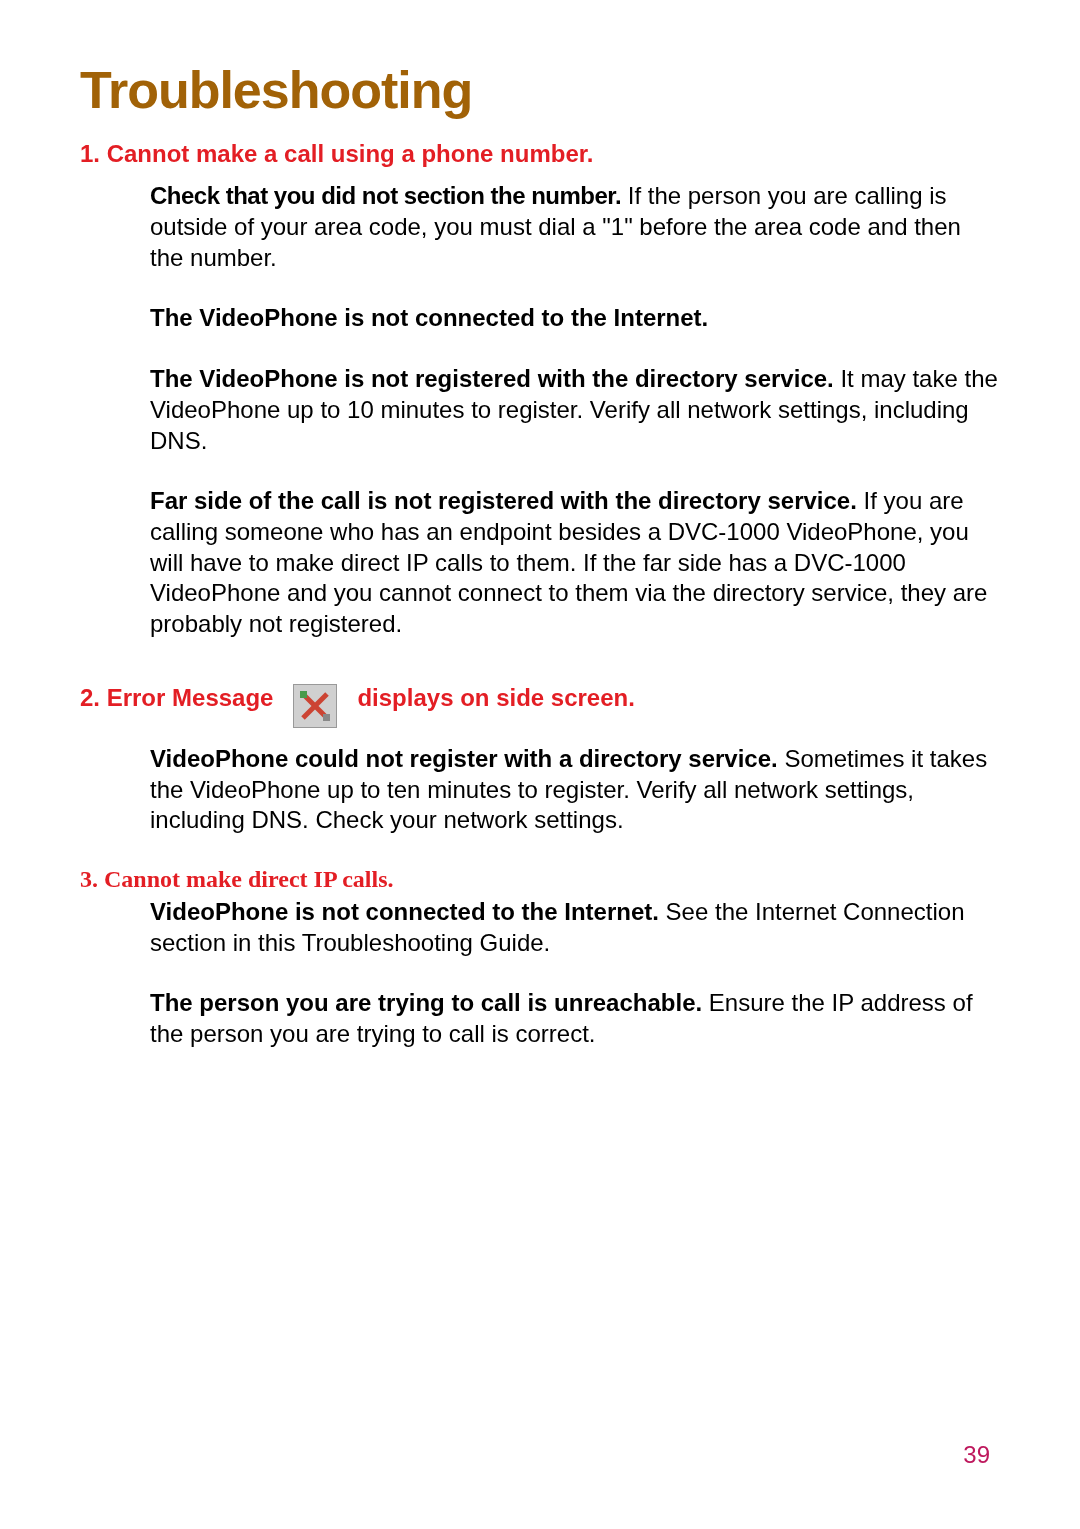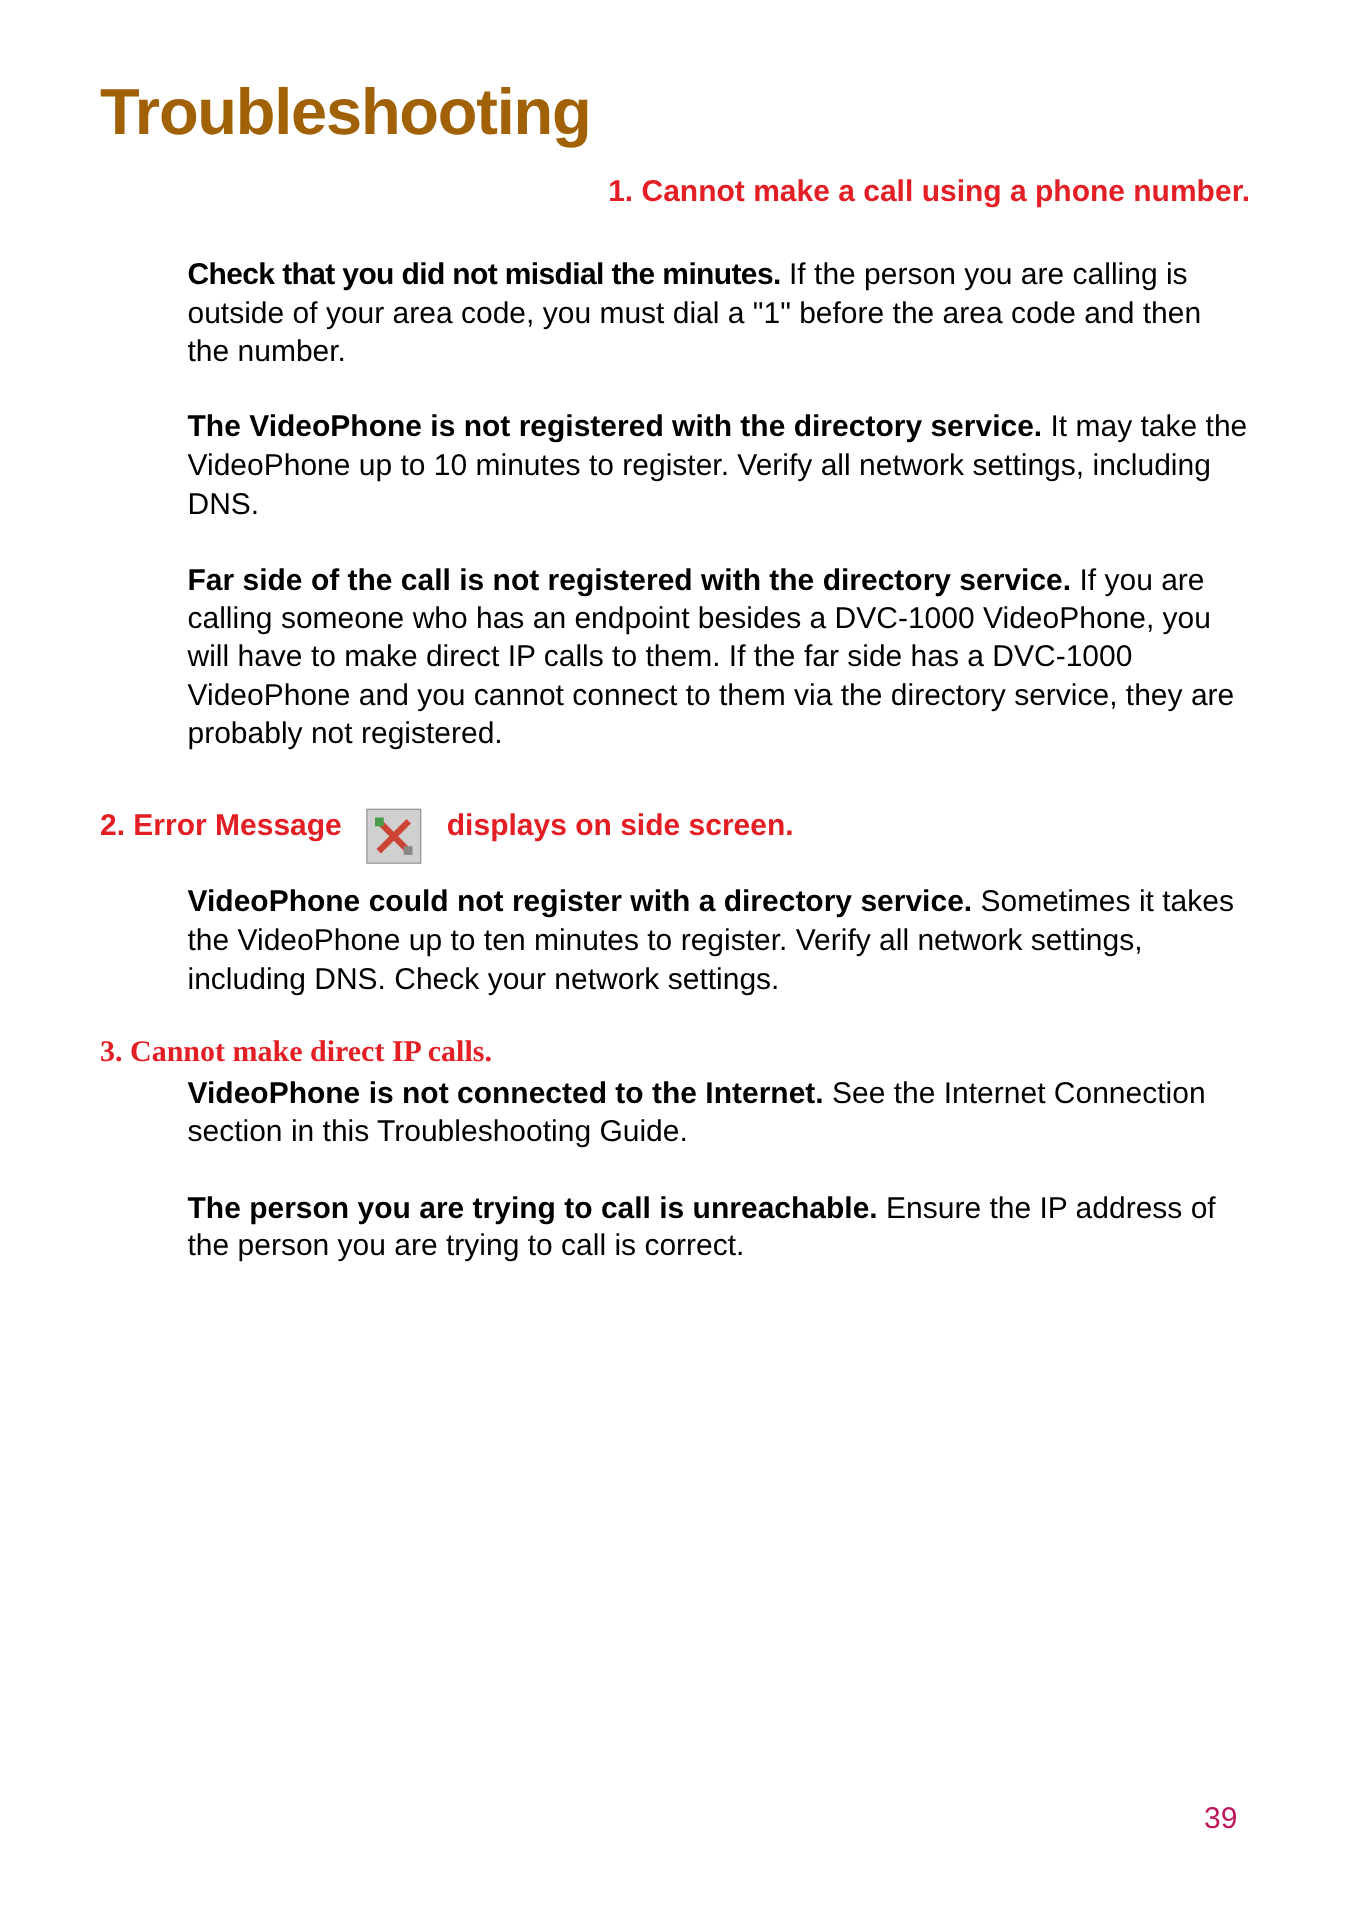--- a/index.html
+++ b/index.html
@@ -21,22 +21,21 @@
       font-size: 52px;
       font-weight: bold;
       margin-bottom: 18px;
       letter-spacing: -1px;
     }
     .section-heading {
       color: #e31e24;
       font-size: 24px;
       font-weight: bold;
       line-height: 1.3;
-      margin-bottom: 36px;
-      text-align: right;
+      margin-bottom: 12px;
     }
     .section-heading-row {
       display: flex;
       align-items: flex-start;
       gap: 20px;
       margin-top: 44px;
       margin-bottom: 16px;
     }
     .section-heading-inline {
       color: #e31e24;
@@ -92,21 +91,24 @@
     }
   </style>
 </head>
 <body>
 
 <h1 class="page-title">Troubleshooting</h1>
 
 <div class="section-heading">1. Cannot make a call using a phone number.</div>
 <div class="body-content">
   <p class="para">
-    <span class="bold-tight">Check that you did not misdial the minutes.</span><span>  If the person you are calling is outside of your area code, you must dial a "1" before the area code and then the number.</span>
+    <span class="bold-tight">Check that you did not section the number.</span><span>  If the person you are calling is outside of your area code, you must dial a "1" before the area code and then the number.</span>
+  </p>
+  <p class="para">
+    <span class="bold">The VideoPhone is not connected to the Internet.</span><span></span>
   </p>
   <p class="para" style="">
     <span class="bold">The VideoPhone is not registered with the directory service.</span><span> It may take the VideoPhone up to 10 minutes to register.  Verify all network settings, including DNS.</span>
   </p>
   <p class="para">
     <span class="bold">Far side of the call is not registered with the directory service.</span><span> If you are calling someone who has an endpoint besides a DVC-1000 VideoPhone, you will have to make direct IP calls to them. If the far side has a DVC-1000 VideoPhone and you cannot connect to them via the directory service, they are probably not registered.</span>
   </p>
 </div>
 
 <div class="section-heading-row">

